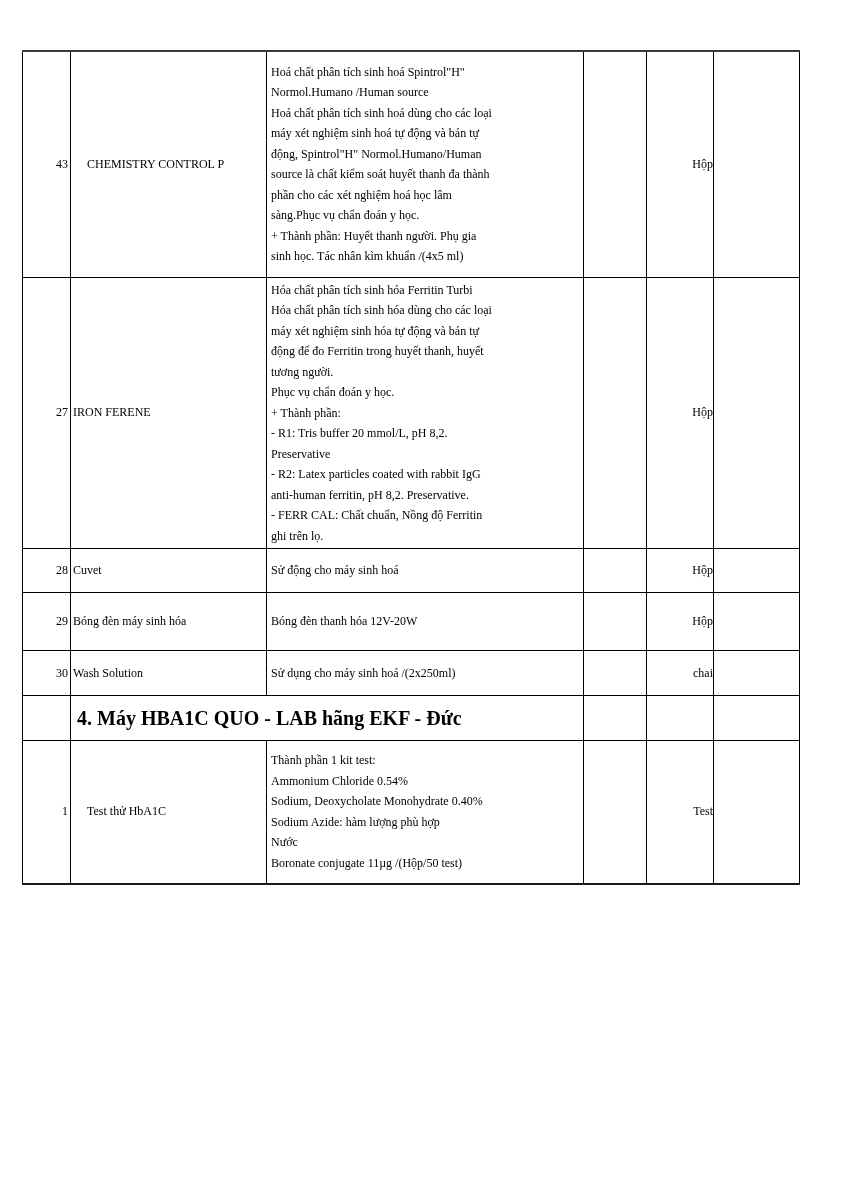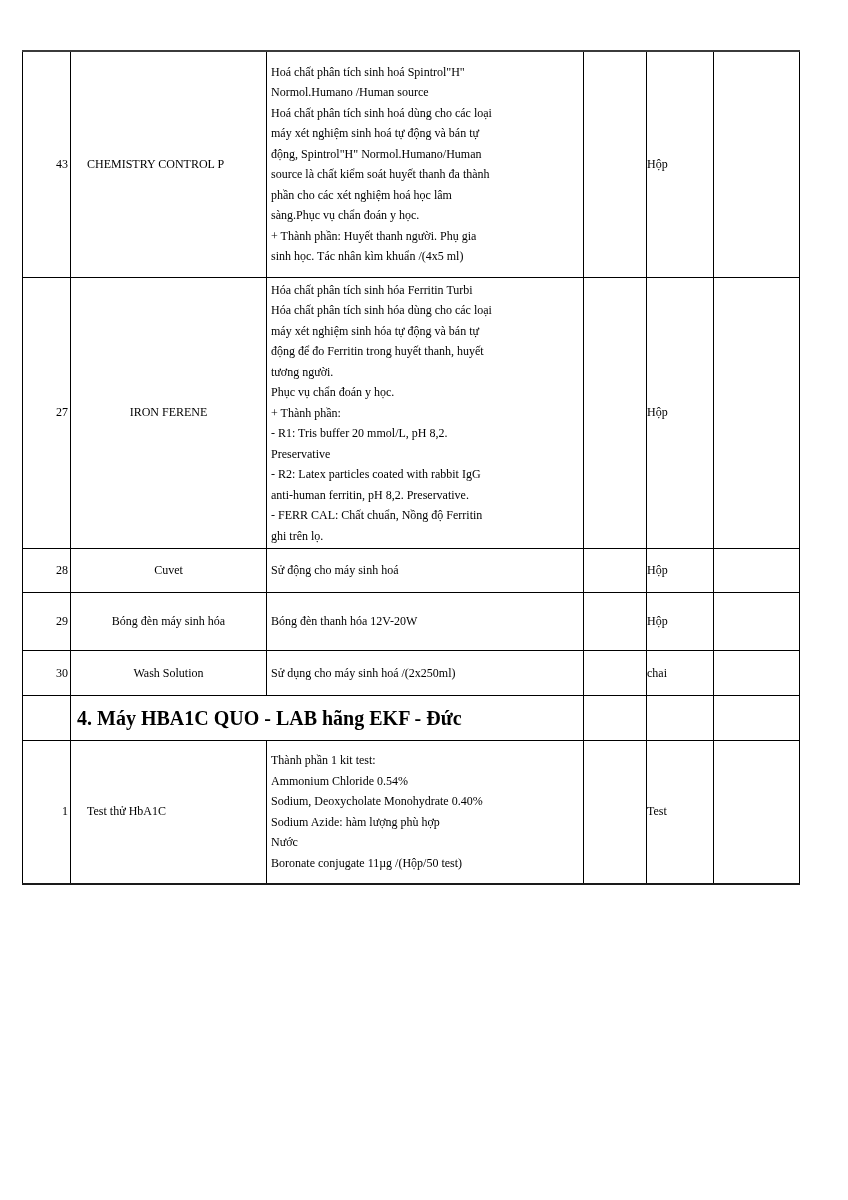--- a/index.html
+++ b/index.html
@@ -21,29 +21,29 @@
     border-bottom: 2px solid #1a1a1a;
   }
   td {
     border: 1px solid #000000;
     font-size: 12px;
     padding: 0;
     vertical-align: middle;
     overflow: hidden;
   }
   td.stt { text-align: right; padding-right: 2px; }
-  td.name { text-align: center; padding: 0 2px; }
+  td.name { padding: 0 2px; }
   td.name.align-left { text-align: left; padding-left: 16px; }
   td.desc {
     white-space: pre;
     line-height: 20.5px;
     padding: 2px 2px 2px 4px;
     text-align: left;
   }
-  td.unit { text-align: left; }
+  td.unit { text-align: right; }
   td.section-cell {
     font-weight: bold;
     text-align: left;
     padding-left: 6px;
     font-size: 20px;
   }
   tr.r26 { height: 226px; }
   tr.r27 { height: 270px; }
   tr.r28 { height: 44px; }
   tr.r29 { height: 58px; }

